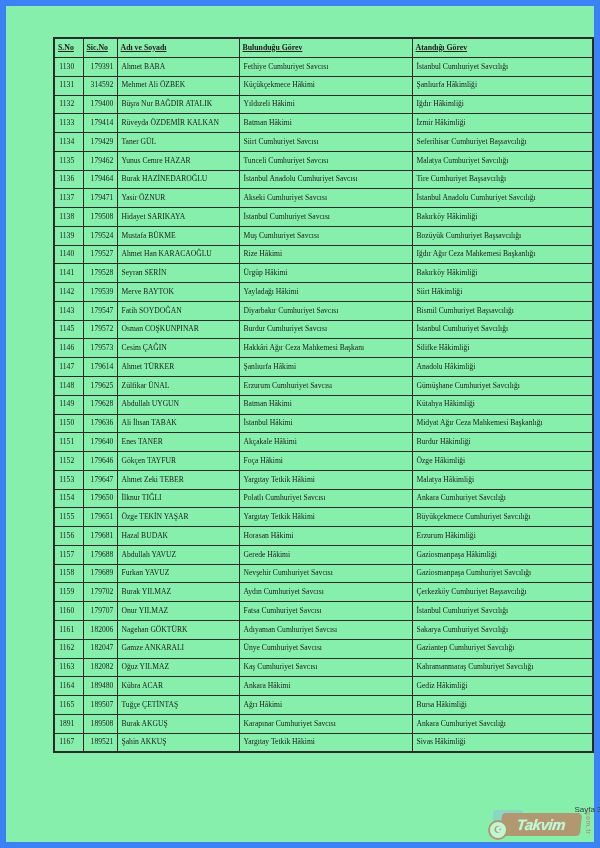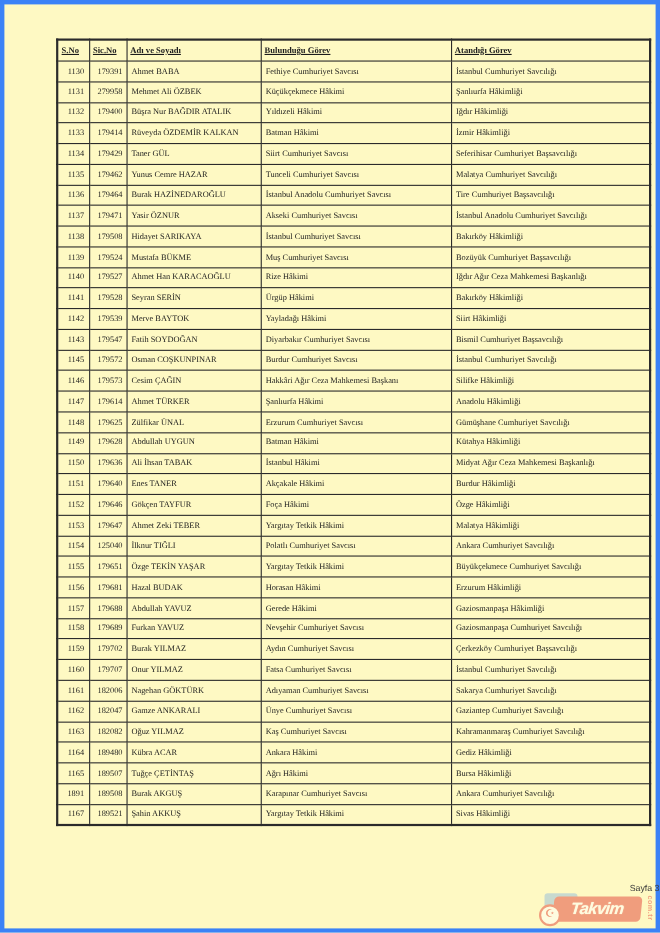--- a/index.html
+++ b/index.html
@@ -1,21 +1,21 @@
 <!DOCTYPE html>
 <html lang="tr"><head>
 <meta charset="utf-8">
 <style>
   * { margin:0; padding:0; box-sizing:border-box; }
   html,body { width:600px; height:848px; background:#ffffff; overflow:hidden; }
   body { font-family:"Liberation Serif", serif; color:#1c1c1c; position:relative; }
 
   .page {
     position:absolute; left:0; top:0; width:600px; height:848px;
-    background:#fef9c3; border:4px solid #3b82f6;
+    background:#86efac; border:6px solid #3b82f6;
   }
 
   
   table.appointments {
     position:absolute; left:47px; top:31px;
     width:539px; table-layout:fixed;
     border-collapse:collapse;
     border:2px solid #2b2b2b;
     font-size:7.6px; line-height:1.1;
   }
@@ -24,21 +24,21 @@
     overflow:hidden; white-space:nowrap;
     vertical-align:middle;
   }
   table.appointments thead tr { height:19.5px; }
   table.appointments tbody tr { height:18.77px; }
   table.appointments th {
     font-weight:bold; text-decoration:underline;
     text-align:left; padding-left:3px; font-size:7.8px;
   }
   table.appointments td { padding-left:4px; text-align:left; }
-  table.appointments td:nth-child(1) { text-align:right; padding-right:4px; padding-left:0; }
+  table.appointments td:nth-child(1) { text-align:center; padding-right:4px; padding-left:0; }
   table.appointments td:nth-child(2) { text-align:center; padding-left:4px; }
 
   
   .page-footer {
     position:absolute; left:0; top:799px; width:600px;
     text-align:right; font-family:"Liberation Sans", sans-serif;
     font-size:8px; color:#3a3a3a;
   }
 
   
@@ -99,21 +99,21 @@
     <tbody>
         <tr>
           <td>1130</td>
           <td>179391</td>
           <td>Ahmet BABA</td>
           <td>Fethiye Cumhuriyet Savcısı</td>
           <td>İstanbul Cumhuriyet Savcılığı</td>
         </tr>
         <tr>
           <td>1131</td>
-          <td>279958</td>
+          <td>314592</td>
           <td>Mehmet Ali ÖZBEK</td>
           <td>Küçükçekmece Hâkimi</td>
           <td>Şanlıurfa Hâkimliği</td>
         </tr>
         <tr>
           <td>1132</td>
           <td>179400</td>
           <td>Büşra Nur BAĞDIR ATALIK</td>
           <td>Yıldızeli Hâkimi</td>
           <td>Iğdır Hâkimliği</td>
@@ -253,21 +253,21 @@
         </tr>
         <tr>
           <td>1153</td>
           <td>179647</td>
           <td>Ahmet Zeki TEBER</td>
           <td>Yargıtay Tetkik Hâkimi</td>
           <td>Malatya Hâkimliği</td>
         </tr>
         <tr>
           <td>1154</td>
-          <td>125040</td>
+          <td>179650</td>
           <td>İlknur TIĞLI</td>
           <td>Polatlı Cumhuriyet Savcısı</td>
           <td>Ankara Cumhuriyet Savcılığı</td>
         </tr>
         <tr>
           <td>1155</td>
           <td>179651</td>
           <td>Özge TEKİN YAŞAR</td>
           <td>Yargıtay Tetkik Hâkimi</td>
           <td>Büyükçekmece Cumhuriyet Savcılığı</td>

